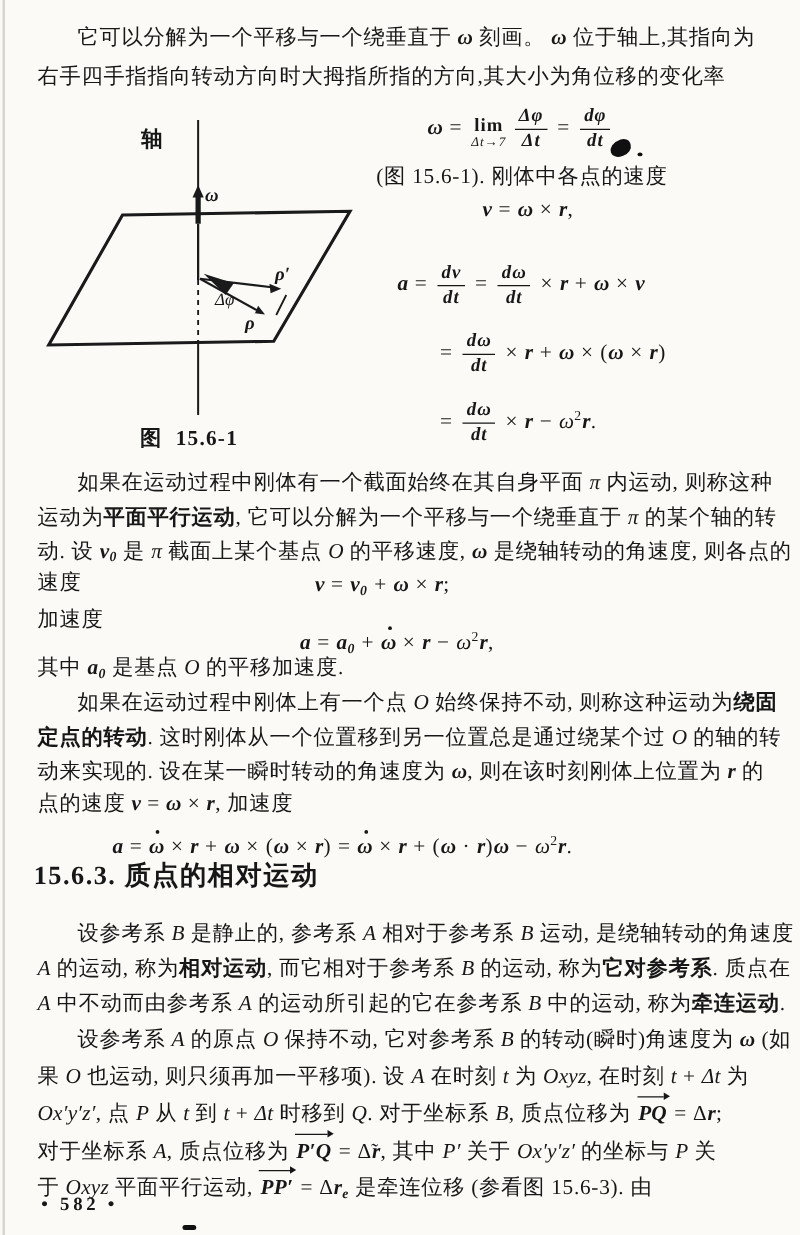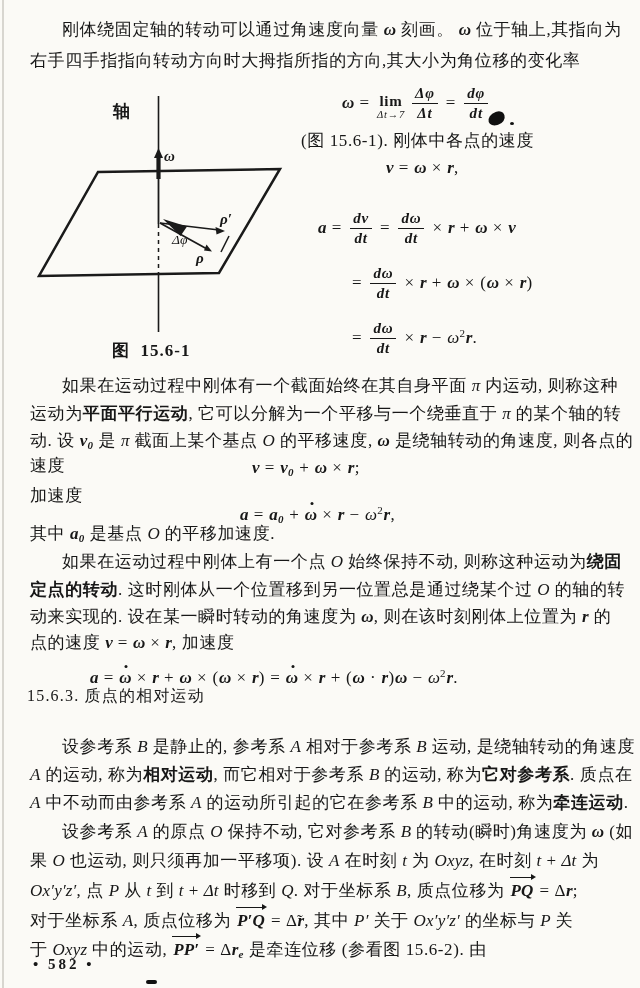--- a/index.html
+++ b/index.html
@@ -26,38 +26,38 @@
   .vec{position:relative;display:inline-block;padding:0 1px;}
   .vec::after{content:'';position:absolute;left:0;right:4px;top:-3px;border-top:1.4px solid #171717;}
   .vec::before{content:'';position:absolute;right:-1px;top:-6.5px;width:0;height:0;border-top:3px solid transparent;border-bottom:3px solid transparent;border-left:5.5px solid #171717;}
   .frac{display:inline-block;vertical-align:-10px;text-align:center;line-height:1;margin:0 3px;font-style:italic;font-weight:bold;font-family:"Liberation Serif",serif;}
   .frac .fn{display:block;font-size:15px;padding:0 3px 2px;border-bottom:1.5px solid #171717;}
   .frac .fd{display:block;font-size:15px;padding-top:2px;}
   .lim{display:inline-block;vertical-align:-10px;text-align:center;line-height:1;margin:0 4px 0 2px;}
   .lim .lt{display:block;font-size:15px;font-weight:bold;}
   .lim .ls{display:block;font-size:10.5px;font-style:italic;margin-top:1px;}
   .heading{
-    position:absolute;white-space:nowrap;font-weight:normal;
-    font-size:16px;letter-spacing:1.2px;
+    position:absolute;white-space:nowrap;font-weight:bold;
+    font-size:21px;letter-spacing:1.2px;
   }
   .pageno{position:absolute;font-weight:bold;font-size:15px;letter-spacing:3px;}
   .ink{position:absolute;background:#101010;}
   svg .stroke{stroke:#1a1a1a;fill:none;}
   svg text{fill:#171717;}
   .svgcjk{font-family:"Liberation Serif","DejaVu Serif",serif;font-size:17px;font-weight:bold;}
   .svgvar{font-family:"Liberation Serif",serif;font-style:italic;font-weight:bold;font-size:15px;}
   .svgsmall{font-family:"Liberation Serif",serif;font-style:italic;font-size:13.5px;}
 </style>
 </head>
 <body>
 
 <div class="page">
   <div class="scan-edge"></div>
 
-  <div class="tline" style="left:62px;top:19px"><span>刚体绕固定轴的转动可以通过角速度向量 </span><span class="bv">ω</span><span> 刻画。 </span><span class="bv">ω</span><span> 位于轴上,其指向为</span></div>
+  <div class="tline" style="left:62px;top:19px"><span>它可以分解为一个平移与一个绕垂直于 </span><span class="bv">ω</span><span> 刻画。 </span><span class="bv">ω</span><span> 位于轴上,其指向为</span></div>
   <div class="tline" style="left:30px;top:50px"><span>右手四手指指向转动方向时大拇指所指的方向,其大小为角位移的变化率</span></div>
 
   <div class="tline formula" style="left:342px;top:86px"><span class="bv">ω</span><span> = </span><span class="lim"><span class="lt">lim</span><span class="ls">Δt→7</span></span><span class="frac"><span class="fn">Δφ</span><span class="fd">Δt</span></span><span> = </span><span class="frac"><span class="fn">dφ</span><span class="fd">dt</span></span></div>
   <div class="ink" style="left:488px;top:112px;width:17px;height:13px;border-radius:60% 40% 55% 45%;transform:rotate(-18deg)"></div>
   <div class="ink" style="left:510px;top:122px;width:4px;height:3px;border-radius:50%"></div>
 
   <div class="tline" style="left:301px;top:130px"><span>(图 15.6-1). 刚体中各点的速度</span></div>
   <div class="tline formula" style="left:386px;top:157px"><span class="bv">v</span><span> = </span><span class="bv">ω</span><span> × </span><span class="bv">r</span><span>,</span></div>
   <div class="tline formula" style="left:318px;top:211px"><span class="bv">a</span><span> = </span><span class="frac"><span class="fn">dv</span><span class="fd">dt</span></span><span> = </span><span class="frac"><span class="fn">dω</span><span class="fd">dt</span></span><span> × </span><span class="bv">r</span><span> + </span><span class="bv">ω</span><span> × </span><span class="bv">v</span></div>
   <div class="tline formula" style="left:352px;top:266px"><span>= </span><span class="frac"><span class="fn">dω</span><span class="fd">dt</span></span><span> × </span><span class="bv">r</span><span> + </span><span class="bv">ω</span><span> × (</span><span class="bv">ω</span><span> × </span><span class="bv">r</span><span>)</span></div>
@@ -103,17 +103,17 @@
   <div class="heading" style="left:27px;top:686px">15.6.3. 质点的相对运动</div>
 
   <div class="tline" style="left:62px;top:736px"><span>设参考系 </span><span class="v">B</span><span> 是静止的, 参考系 </span><span class="v">A</span><span> 相对于参考系 </span><span class="v">B</span><span> 运动, 是绕轴转动的角速度</span></div>
   <div class="tline" style="left:30px;top:764px"><span class="v">A</span><span> 的运动, 称为</span><span class="b">相对运动</span><span>, 而它相对于参考系 </span><span class="v">B</span><span> 的运动, 称为</span><span class="b">它对参考系</span><span>. 质点在</span></div>
   <div class="tline" style="left:62px;top:821px"><span>设参考系 </span><span class="v">A</span><span> 的原点 </span><span class="v">O</span><span> 保持不动, 它对参考系 </span><span class="v">B</span><span> 的转动(瞬时)角速度为 </span><span class="bv">ω</span><span> (如</span></div>
 
   <div class="tline" style="left:30px;top:792px"><span class="v">A</span><span> 中不动而由参考系 </span><span class="v">A</span><span> 的运动所引起的它在参考系 </span><span class="v">B</span><span> 中的运动, 称为</span><span class="b">牵连运动</span><span>.</span></div>
   <div class="tline" style="left:30px;top:850px"><span>果 </span><span class="v">O</span><span> 也运动, 则只须再加一平移项). 设 </span><span class="v">A</span><span> 在时刻 </span><span class="v">t</span><span> 为 </span><span class="v">Oxyz</span><span>, 在时刻 </span><span class="v">t</span><span> + </span><span class="v">Δt</span><span> 为</span></div>
   <div class="tline" style="left:30px;top:880px"><span class="v">Ox′y′z′</span><span>, 点 </span><span class="v">P</span><span> 从 </span><span class="v">t</span><span> 到 </span><span class="v">t</span><span> + </span><span class="v">Δt</span><span> 时移到 </span><span class="v">Q</span><span>. 对于坐标系 </span><span class="v">B</span><span>, 质点位移为 </span><span class="bv vec">PQ</span><span> = Δ</span><span class="bv">r</span><span>;</span></div>
   <div class="tline" style="left:30px;top:910px"><span>对于坐标系 </span><span class="v">A</span><span>, 质点位移为 </span><span class="bv vec">P′Q</span><span> = </span><span>Δ̃</span><span class="bv">r</span><span>, 其中 </span><span class="v">P′</span><span> 关于 </span><span class="v">Ox′y′z′</span><span> 的坐标与 </span><span class="v">P</span><span> 关</span></div>
-  <div class="tline" style="left:30px;top:939px"><span>于 </span><span class="v">Oxyz</span><span> 中的运动, </span><span class="bv vec">PP′</span><span> = Δ</span><span class="bv">r</span><span class="sub">e</span><span> 是牵连位移 (参看图 15.6-2). 由</span></div>
+  <div class="tline" style="left:30px;top:939px"><span>于 </span><span class="v">Oxyz</span><span> 平面平行运动, </span><span class="bv vec">PP′</span><span> = Δ</span><span class="bv">r</span><span class="sub">e</span><span> 是牵连位移 (参看图 15.6-3). 由</span></div>
 
   <div class="pageno" style="left:33px;top:956px">• 582 •</div>
   <div class="ink" style="left:146px;top:980px;width:11px;height:4px;border-radius:2px"></div>
 </div>
 
 </body></html>

